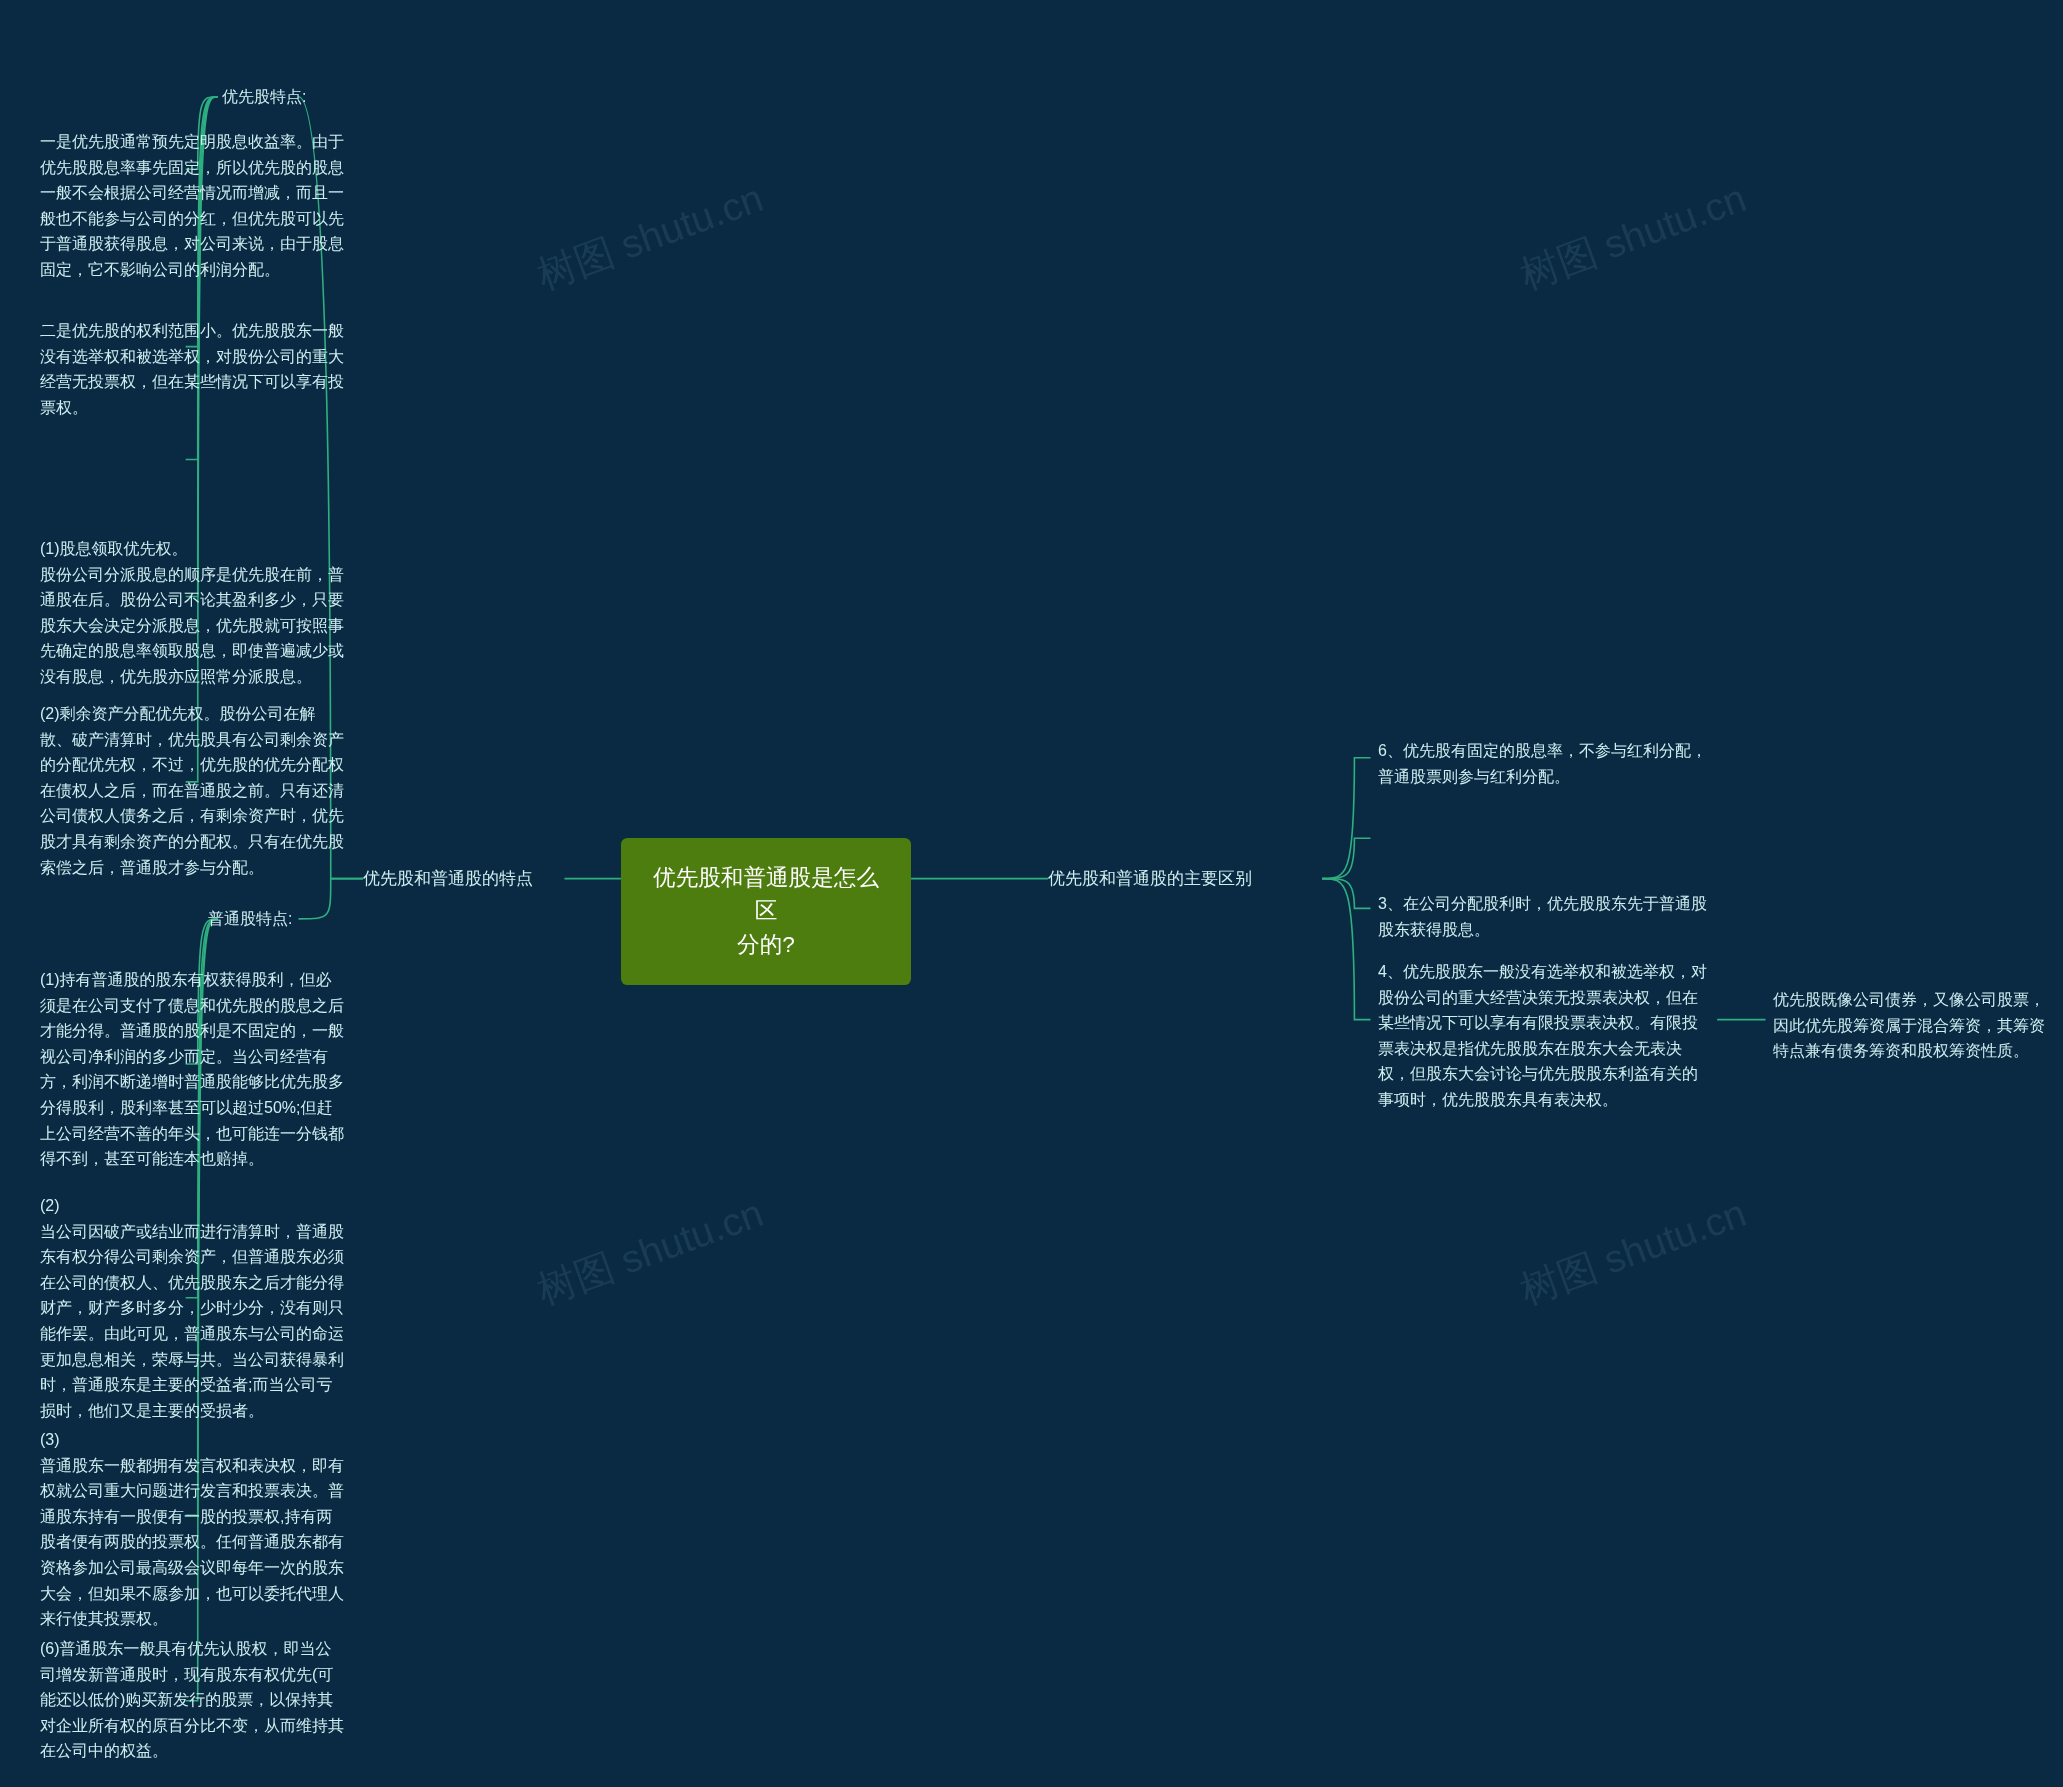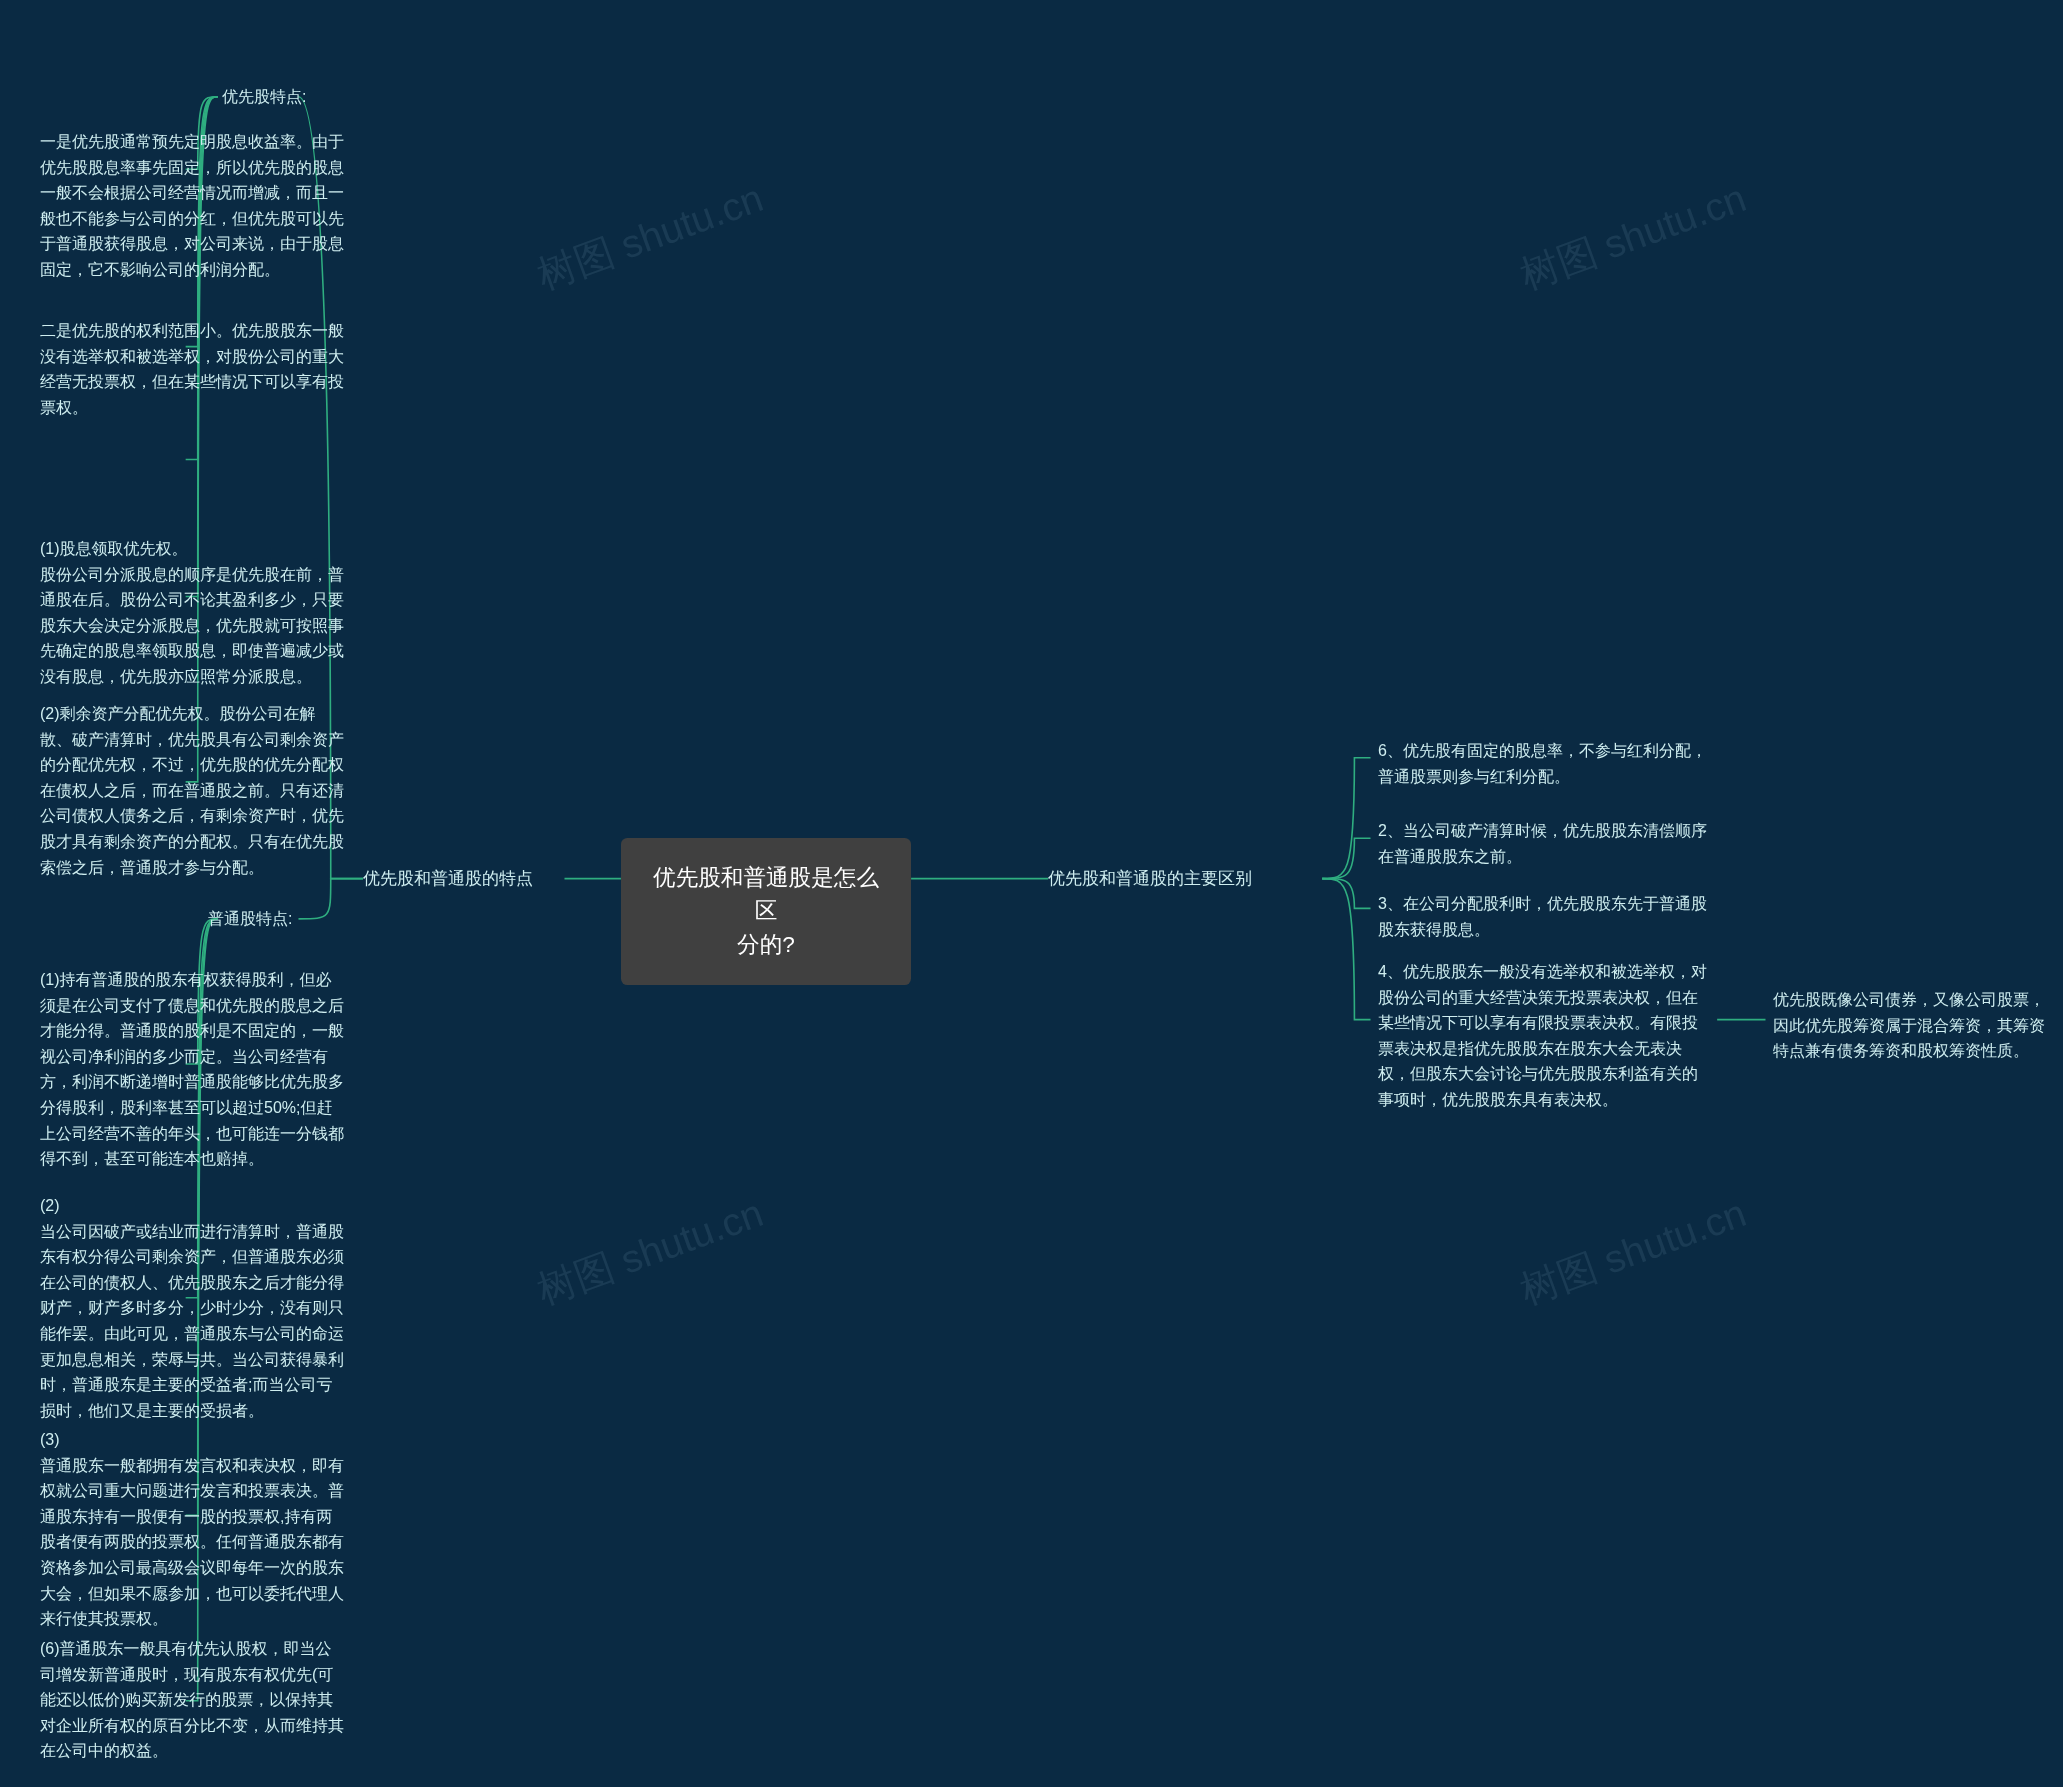--- a/index.html
+++ b/index.html
@@ -1,18 +1,18 @@
 <!DOCTYPE html>
 <html style="font-size:13px"><head>
 <meta charset="utf-8">
 <style>
 html,body{margin:0;padding:0;width:2064px;height:1787px;background:#0a2a43;overflow:hidden;font-family:"Microsoft YaHei","PingFang SC",Arial,sans-serif}
 .canvas{position:relative;width:2064px;height:1787px}
 .watermark{position:absolute;color:rgba(120,160,180,.15);font-size:39px;transform:rotate(-20deg);pointer-events:none;white-space:nowrap}
-.root{position:absolute;background:#404040;color:#fff;font-size:22.6px;padding:22.6px 29px;border-radius:6.4px;text-align:center;line-height:1.5;box-sizing:border-box}
+.root{position:absolute;background:#4d7c0f;color:#fff;font-size:22.6px;padding:22.6px 29px;border-radius:6.4px;text-align:center;line-height:1.5;box-sizing:border-box}
 .branch-label{position:absolute;color:#cfeef0;font-size:17px;white-space:nowrap}
 .leaf{position:absolute;color:#cfeef0;font-size:16px;line-height:1.6;max-width:339px}
 .sub-label{position:absolute;color:#cfeef0;font-size:16px;white-space:nowrap}
 svg.connectors{position:absolute;left:0;top:0;width:2064px;height:1787px;pointer-events:none}
 svg.connectors path{stroke:#2fae80;stroke-width:2;fill:none}
 </style>
 </head>
 <body>
 <div class="canvas">
 
@@ -62,20 +62,19 @@
 <div class="leaf" style="left:40px;top:701px;width:306px">(2)剩余资产分配优先权。股份公司在解散、破产清算时，优先股具有公司剩余资产的分配优先权，不过，优先股的优先分配权在债权人之后，而在普通股之前。只有还清公司债权人债务之后，有剩余资产时，优先股才具有剩余资产的分配权。只有在优先股索偿之后，普通股才参与分配。</div>
 
 <div class="leaf" style="left:40px;top:967px;width:306px">(1)持有普通股的股东有权获得股利，但必须是在公司支付了债息和优先股的股息之后才能分得。普通股的股利是不固定的，一般视公司净利润的多少而定。当公司经营有方，利润不断递增时普通股能够比优先股多分得股利，股利率甚至可以超过50%;但赶上公司经营不善的年头，也可能连一分钱都得不到，甚至可能连本也赔掉。</div>
 <div class="leaf" style="left:40px;top:1193px;width:306px">(2)<br>当公司因破产或结业而进行清算时，普通股东有权分得公司剩余资产，但普通股东必须在公司的债权人、优先股股东之后才能分得财产，财产多时多分，少时少分，没有则只能作罢。由此可见，普通股东与公司的命运更加息息相关，荣辱与共。当公司获得暴利时，普通股东是主要的受益者;而当公司亏损时，他们又是主要的受损者。</div>
 <div class="leaf" style="left:40px;top:1427px;width:306px">(3)<br>普通股东一般都拥有发言权和表决权，即有权就公司重大问题进行发言和投票表决。普通股东持有一股便有一股的投票权,持有两股者便有两股的投票权。任何普通股东都有资格参加公司最高级会议即每年一次的股东大会，但如果不愿参加，也可以委托代理人来行使其投票权。</div>
 <div class="leaf" style="left:40px;top:1636px;width:306px">(6)普通股东一般具有优先认股权，即当公司增发新普通股时，现有股东有权优先(可能还以低价)购买新发行的股票，以保持其对企业所有权的原百分比不变，从而维持其在公司中的权益。</div>
 
 <div class="branch-label" style="left:1048px;top:867px">优先股和普通股的主要区别</div>
 
 <div class="leaf" style="left:1378px;top:738px;width:331px">6、优先股有固定的股息率，不参与红利分配，普通股票则参与红利分配。</div>
-<div class="leaf" style="left:1378px;top:818px;width:331px">2、当公司破产清算时候，优先股股东清偿顺序在普通股股东之前。</div>
 <div class="leaf" style="left:1378px;top:891px;width:331px">3、在公司分配股利时，优先股股东先于普通股股东获得股息。</div>
 <div class="leaf" style="left:1378px;top:959px;width:331px">4、优先股股东一般没有选举权和被选举权，对股份公司的重大经营决策无投票表决权，但在某些情况下可以享有有限投票表决权。有限投票表决权是指优先股股东在股东大会无表决权，但股东大会讨论与优先股股东利益有关的事项时，优先股股东具有表决权。</div>
 
 <div class="leaf" style="left:1773px;top:987px;width:274px">优先股既像公司债券，又像公司股票，因此优先股筹资属于混合筹资，其筹资特点兼有债务筹资和股权筹资性质。</div>
 
 </div>
 
 
 </body></html>

